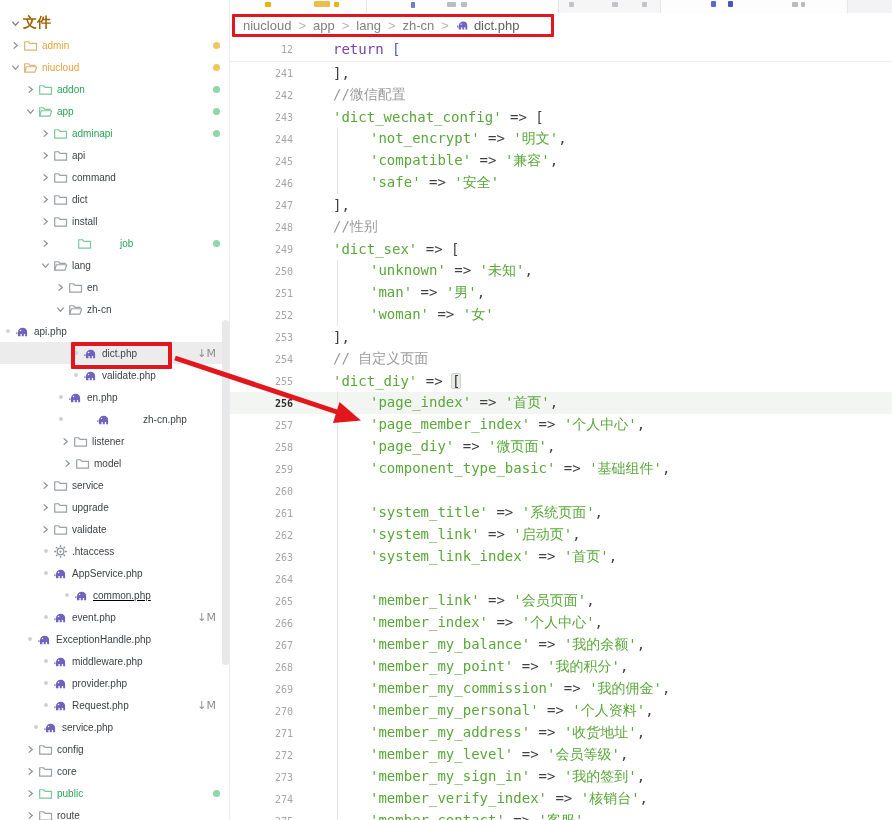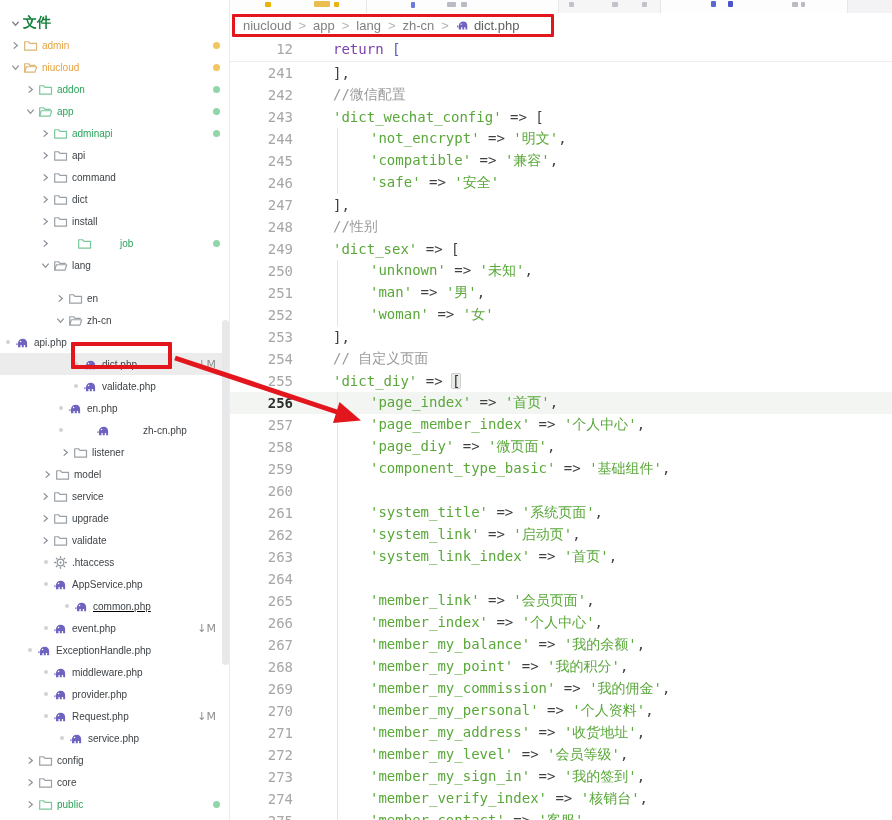--- a/index.html
+++ b/index.html
@@ -4,21 +4,21 @@
 <style>
   * { margin:0; padding:0; box-sizing:border-box; }
   html,body { width:892px; height:820px; overflow:hidden; background:#fff;
               font-family:"Liberation Sans","DejaVu Sans",sans-serif; }
 
   
   .sidebar { position:absolute; left:0; top:0; width:230px; height:820px;
              background:#fff; border-right:1px solid #ebebed; }
   .sb-header { height:34px; padding:12px 0 0 8px; display:flex; align-items:center; }
   .sb-header .tw { width:15px; }
-  .sb-title { font-size:14px; font-weight:bold; color:#15803d; }
+  .sb-title { font-size:14px; font-weight:bold; color:#a16207; }
   .trow { position:relative; height:22px; display:flex; align-items:center; cursor:pointer; }
   .trow.sel { background:#ececec; }
   .tw { width:15px; height:15px; display:flex; align-items:center; justify-content:center; flex:0 0 15px; }
   .tw svg { width:9px; height:9px; }
   .tw.open svg { transform:rotate(90deg); }
   .tw.dot i { width:4px; height:4px; border-radius:50%; background:#d2d2d4; display:block; }
   .ticn { width:19px; height:15px; display:flex; align-items:center; flex:0 0 19px; color:#9aa1a8; }
   .ticn svg { width:15px; height:15px; }
   .tlabel { font-size:10px; color:#3e4246; white-space:nowrap; }
   .c-orange .tlabel { color:#e6a23c; }
@@ -44,21 +44,21 @@
             font-size:13px; color:#808080; }
   .bseg { cursor:pointer; }
   .bsep { color:#b5b5b5; margin:0 7px; }
   .bfile { color:#5f5f5f; }
   .crumb-php { width:14px; height:14px; margin-right:4px; color:#6f63c0; }
   .crumb-php svg { width:14px; height:14px; }
 
   .sticky { height:25px; display:flex; align-items:center; border-bottom:1px solid #ececec;
             background:#fff; }
   .mono, .ln, .lc { font-family:"DejaVu Sans Mono","Liberation Mono",monospace; }
-  .ln { width:63px; flex:0 0 63px; text-align:right; font-size:14px; color:#a6a6a6; }
+  .ln { width:63px; flex:0 0 63px; text-align:right; font-size:10px; color:#a6a6a6; }
   .cline { height:22px; display:flex; align-items:center; position:relative; }
   .cline.cur { background:#f3f5f2; }
   .cline.cur .ln { color:#2e2e2e; font-weight:bold; }
   .lc { font-size:14px; white-space:pre; color:#3f3f3f; }
   .ind1 { margin-left:40px; }
   .ind2 { margin-left:77px; }
   .tk-s { color:#59a839; }
   .tk-o { color:#3f3f3f; }
   .tk-p { color:#3f3f3f; }
   .tk-c { color:#9a9a9a; }
@@ -233,21 +233,21 @@
           </svg>
         </span>
         <span class="ticn">
           <svg viewBox="0 0 16 16">
             <path d="M1.8 13V4h4.1l1.5 1.7h6.2" fill="none" stroke="currentColor" stroke-width="1.3" stroke-linejoin="round"></path>
             <path d="M3.6 7.2h11l-1.8 5.8H1.8z" fill="none" stroke="currentColor" stroke-width="1.3" stroke-linejoin="round"></path>
           </svg>
         </span>
         <span class="tlabel">lang</span>
       </div>
-      <div class="trow" style="padding-left: 53px; margin-top: 11px;">
+      <div class="trow" style="padding-left: 53px;">
         <span class="tw ">
           <svg viewBox="0 0 10 10">
             <path d="M3 1.5 L7 5 L3 8.5" fill="none" stroke="#8a8f98" stroke-width="1.4"></path>
           </svg>
         </span>
         <span class="ticn">
           <svg viewBox="0 0 16 16">
             <path d="M1.8 4h4.1l1.5 1.7h7V13H1.8z" fill="none" stroke="currentColor" stroke-width="1.3" stroke-linejoin="round"></path>
           </svg>
         </span>
@@ -334,21 +334,21 @@
             <path d="M3 1.5 L7 5 L3 8.5" fill="none" stroke="#8a8f98" stroke-width="1.4"></path>
           </svg>
         </span>
         <span class="ticn">
           <svg viewBox="0 0 16 16">
             <path d="M1.8 4h4.1l1.5 1.7h7V13H1.8z" fill="none" stroke="currentColor" stroke-width="1.3" stroke-linejoin="round"></path>
           </svg>
         </span>
         <span class="tlabel">listener</span>
       </div>
-      <div class="trow" style="padding-left: 40px;">
+      <div class="trow" style="padding-left: 60px;">
         <span class="tw ">
           <svg viewBox="0 0 10 10">
             <path d="M3 1.5 L7 5 L3 8.5" fill="none" stroke="#8a8f98" stroke-width="1.4"></path>
           </svg>
         </span>
         <span class="ticn">
           <svg viewBox="0 0 16 16">
             <path d="M1.8 4h4.1l1.5 1.7h7V13H1.8z" fill="none" stroke="currentColor" stroke-width="1.3" stroke-linejoin="round"></path>
           </svg>
         </span>
@@ -494,21 +494,21 @@
         </span>
         <span class="ticn">
           <svg viewBox="0 0 16 16">
             <path fill="#6f63c0" d="M3.2 13v-4.2C3.2 5.9 5.4 4 8.3 4c2.8 0 4.6 1.9 4.6 4.4V13h-2.1v-2.4H9.4V13H7.2v-2.4H5.8V13H3.2zm-.6-4.6c-1.1.2-1.6 1-1.3 1.8.2.6.8.9 1.3.8V8.4z"></path>
             <circle cx="5.9" cy="7" r=".8" fill="#fff"></circle>
           </svg>
         </span>
         <span class="tlabel">Request.php</span>
         <span class="tbadge">↓M</span>
       </div>
-      <div class="trow" style="padding-left: 54px;">
+      <div class="trow" style="padding-left: 28px;">
         <span class="tw dot">
           <i></i>
         </span>
         <span class="ticn">
           <svg viewBox="0 0 16 16">
             <path fill="#6f63c0" d="M3.2 13v-4.2C3.2 5.9 5.4 4 8.3 4c2.8 0 4.6 1.9 4.6 4.4V13h-2.1v-2.4H9.4V13H7.2v-2.4H5.8V13H3.2zm-.6-4.6c-1.1.2-1.6 1-1.3 1.8.2.6.8.9 1.3.8V8.4z"></path>
             <circle cx="5.9" cy="7" r=".8" fill="#fff"></circle>
           </svg>
         </span>
         <span class="tlabel">service.php</span>

